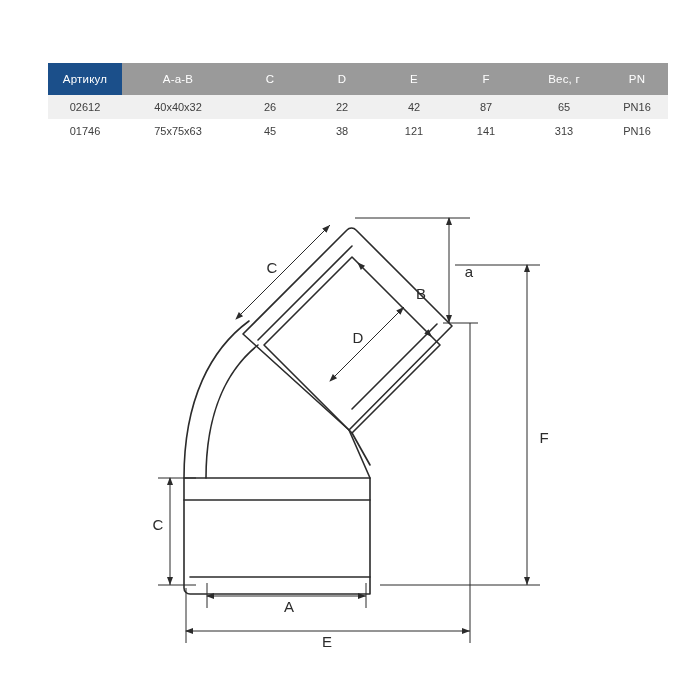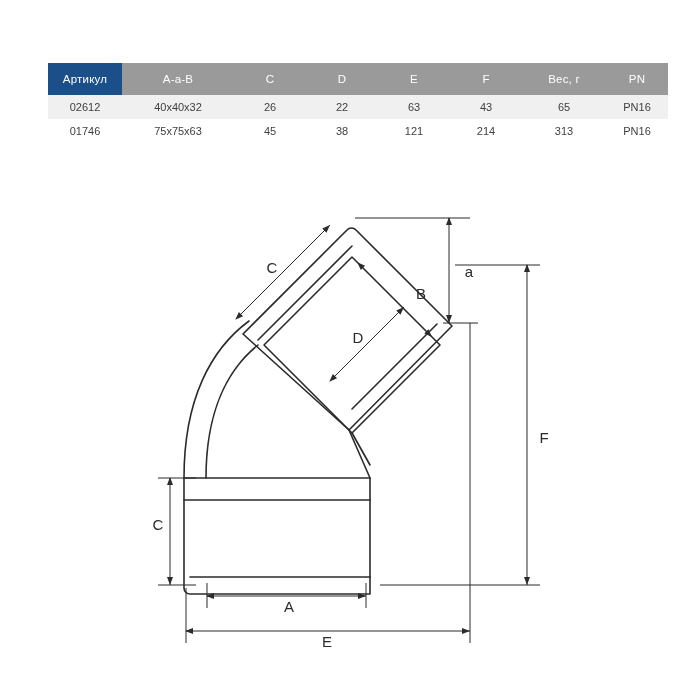--- a/index.html
+++ b/index.html
@@ -100,32 +100,32 @@
           <th class="c-w">Вес, г</th>
           <th class="c-pn">PN</th>
         </tr>
       </thead>
       <tbody>
         <tr class="alt">
           <td>02612</td>
           <td>40x40x32</td>
           <td>26</td>
           <td>22</td>
-          <td>63</td>
-          <td>43</td>
+          <td>42</td>
+          <td>87</td>
           <td>65</td>
           <td>PN16</td>
         </tr>
         <tr>
           <td>01746</td>
           <td>75x75x63</td>
           <td>45</td>
           <td>38</td>
           <td>121</td>
-          <td>214</td>
+          <td>141</td>
           <td>313</td>
           <td>PN16</td>
         </tr>
       </tbody>
     </table>
   </div>
 
   <div class="drawing">
     <svg width="700" height="480" viewBox="0 0 700 480" xmlns="http://www.w3.org/2000/svg">
       <defs>

